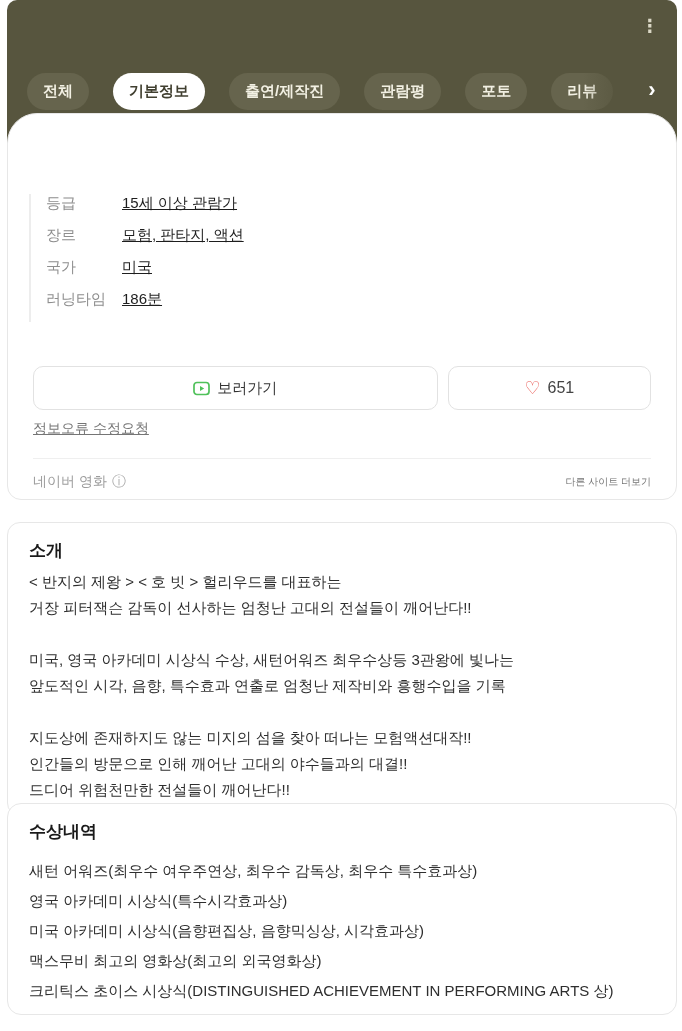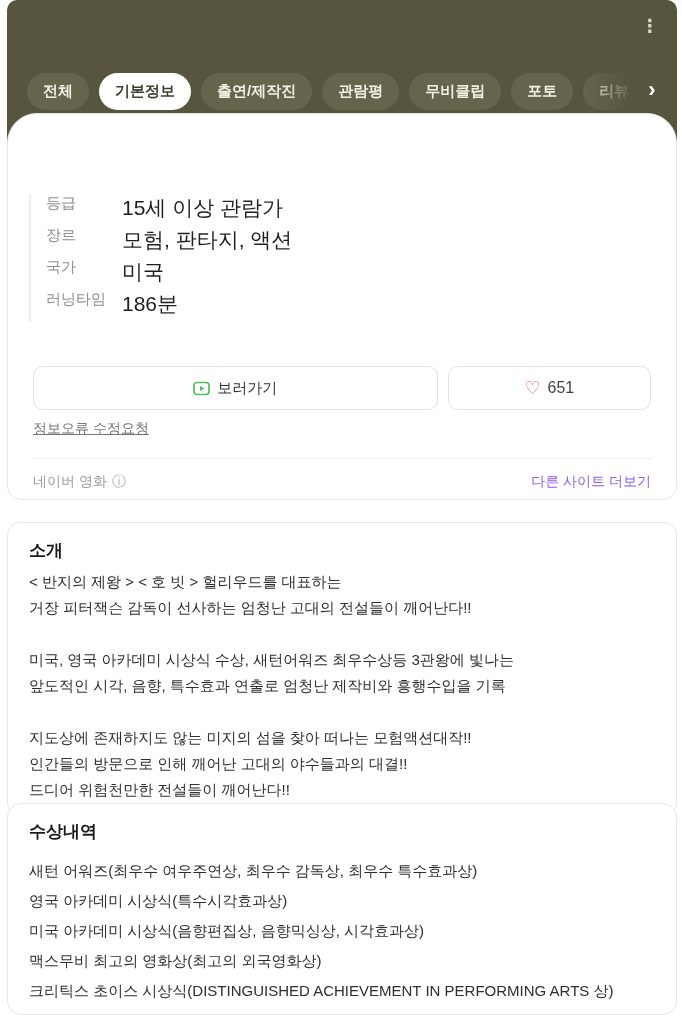--- a/index.html
+++ b/index.html
@@ -14,21 +14,21 @@
     position:absolute; top:0; left:7px; right:5px; height:150px;
     background:#57553E; border-radius:10px 10px 0 0;
   }
   .kebab {
     position:absolute; top:13px; right:16px; width:22px; height:26px;
     color:#DBD8C6; font-size:18px; font-weight:bold; text-align:center;
     line-height:26px; cursor:pointer;
   }
   .tabs {
     position:absolute; top:72px; left:20px; right:38px; height:38px;
-    display:flex; gap:10px; overflow:hidden; align-items:center;text-align:center;
+    display:flex; gap:24px; overflow:hidden; align-items:center;text-align:center;
   }
   .tab {
     flex:0 0 auto; height:37px; padding:0 16px; border-radius:19px;
     background:#66644D; color:#F2F0E3; font-size:15px; font-weight:700;
     display:flex; align-items:center; white-space:nowrap; cursor:pointer;
   }
   .tab.active { background:#ffffff; color:#403F30; }
   .tabs-fade {
     position:absolute; top:72px; right:36px; width:58px; height:38px;
     background:linear-gradient(to right, rgba(87,85,62,0), #57553E 85%);
@@ -47,21 +47,21 @@
   .card1 { top:113px; height:387px; border-radius:30px 30px 14px 14px; }
   .card2 { top:522px; height:294px; border-radius:13px; }
   .card3 { top:803px; height:212px; border-radius:14px; }
   
   .info-table {
     position:absolute; top:80px; left:21px;
     border-left:2px solid #EDEDED; padding-left:15px;
   }
   .info-row { display:flex; height:32px; align-items:flex-start; }
   .info-label { width:76px; font-size:15px; color:#8E8E8E; }
-  .info-value { font-size:21px; color:#1E1E1E; }
+  .info-value { font-size:15px; color:#1E1E1E;text-decoration:underline; }
   
   .btn-row {
     position:absolute; top:252px; left:25px; right:25px; height:44px;
     display:flex; gap:10px;border-radius:15px;
   }
   .btn {
     border:1px solid #E2E2E2; border-radius:10px; background:#fff;
     display:flex; align-items:center; justify-content:center; gap:7px;
     font-size:15px; color:#333333; cursor:pointer;
   }
@@ -74,21 +74,21 @@
     position:absolute; top:306px; left:25px; font-size:14px; color:#757575;
     text-decoration:underline; cursor:pointer;
   }
   .divider { position:absolute; top:344px; left:25px; right:25px; height:1px; background:#EFEFEF; }
   .card-footer {
     position:absolute; top:352px; left:25px; right:25px; height:32px;
     display:flex; justify-content:space-between; align-items:center;
   }
   .source { font-size:14px; color:#9C9C9C; display:flex; align-items:center; gap:5px; }
   .info-icon { font-size:14px; color:#ABABAB; cursor:pointer; }
-  .more-link { font-size:14px; color:#8b5cf6; cursor:pointer;margin-left:8px; }
+  .more-link { font-size:10px; color:#737373; cursor:pointer;margin-left:8px; }
   
   .card-title { position:absolute; top:16px; left:21px; font-size:17px; font-weight:700; color:#1A1A1A; }
   .intro-body { position:absolute; top:46px; left:21px; right:18px; }
   .intro-par  { margin-bottom:26px; }
   .intro-line { font-size:15px; color:#2E2E2E; line-height:26px; white-space:nowrap; }
   .awards-list { position:absolute; top:52px; left:21px; right:18px; }
   .award-item { font-size:15px; color:#2E2E2E; line-height:30px; white-space:nowrap; }
 </style>
 </head>
 <body>
@@ -96,21 +96,20 @@
 <div class="page">
 
   <div class="header">
     <div class="kebab">⋮</div>
 
     <div class="tabs">
       <div class="tab">전체</div>
       <div class="tab active">기본정보</div>
       <div class="tab">출연/제작진</div>
       <div class="tab">관람평</div>
-      <div class="tab">무비클립</div>
       <div class="tab">포토</div>
       <div class="tab">리뷰</div>
 
     </div>
     <div class="tabs-fade"></div>
     <div class="chevron">›</div>
   </div>
 
   <div class="card card1">
 

